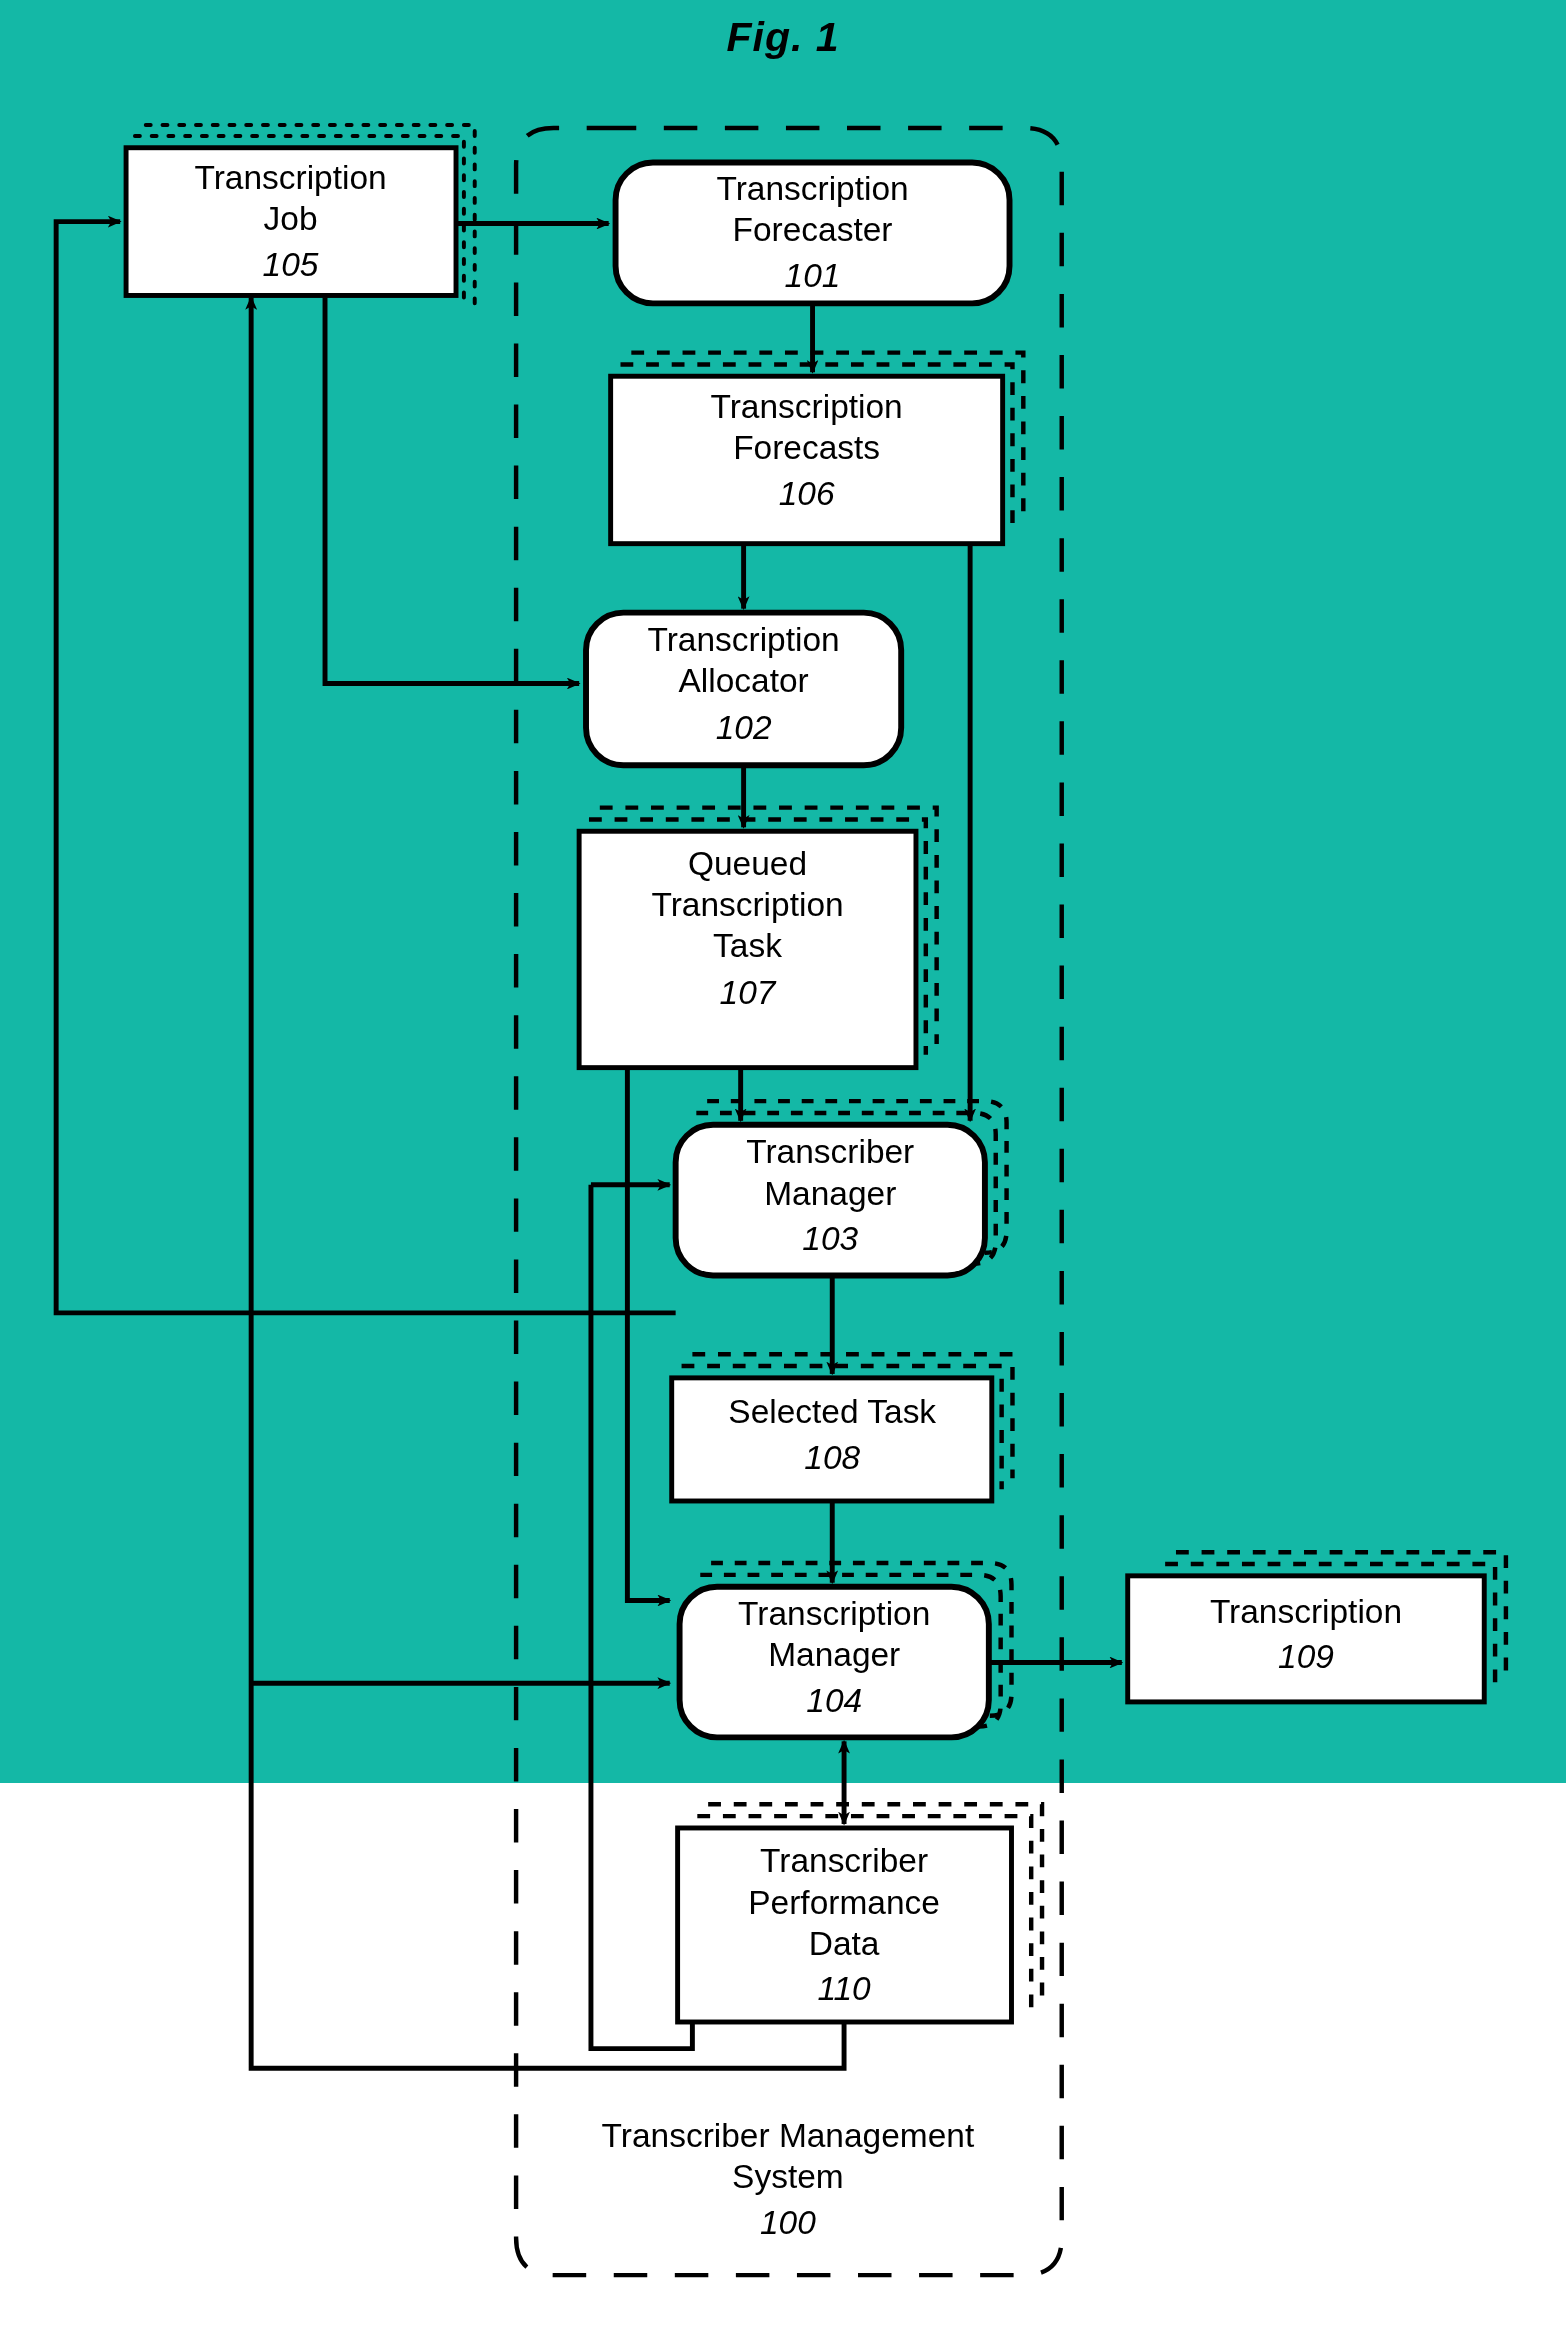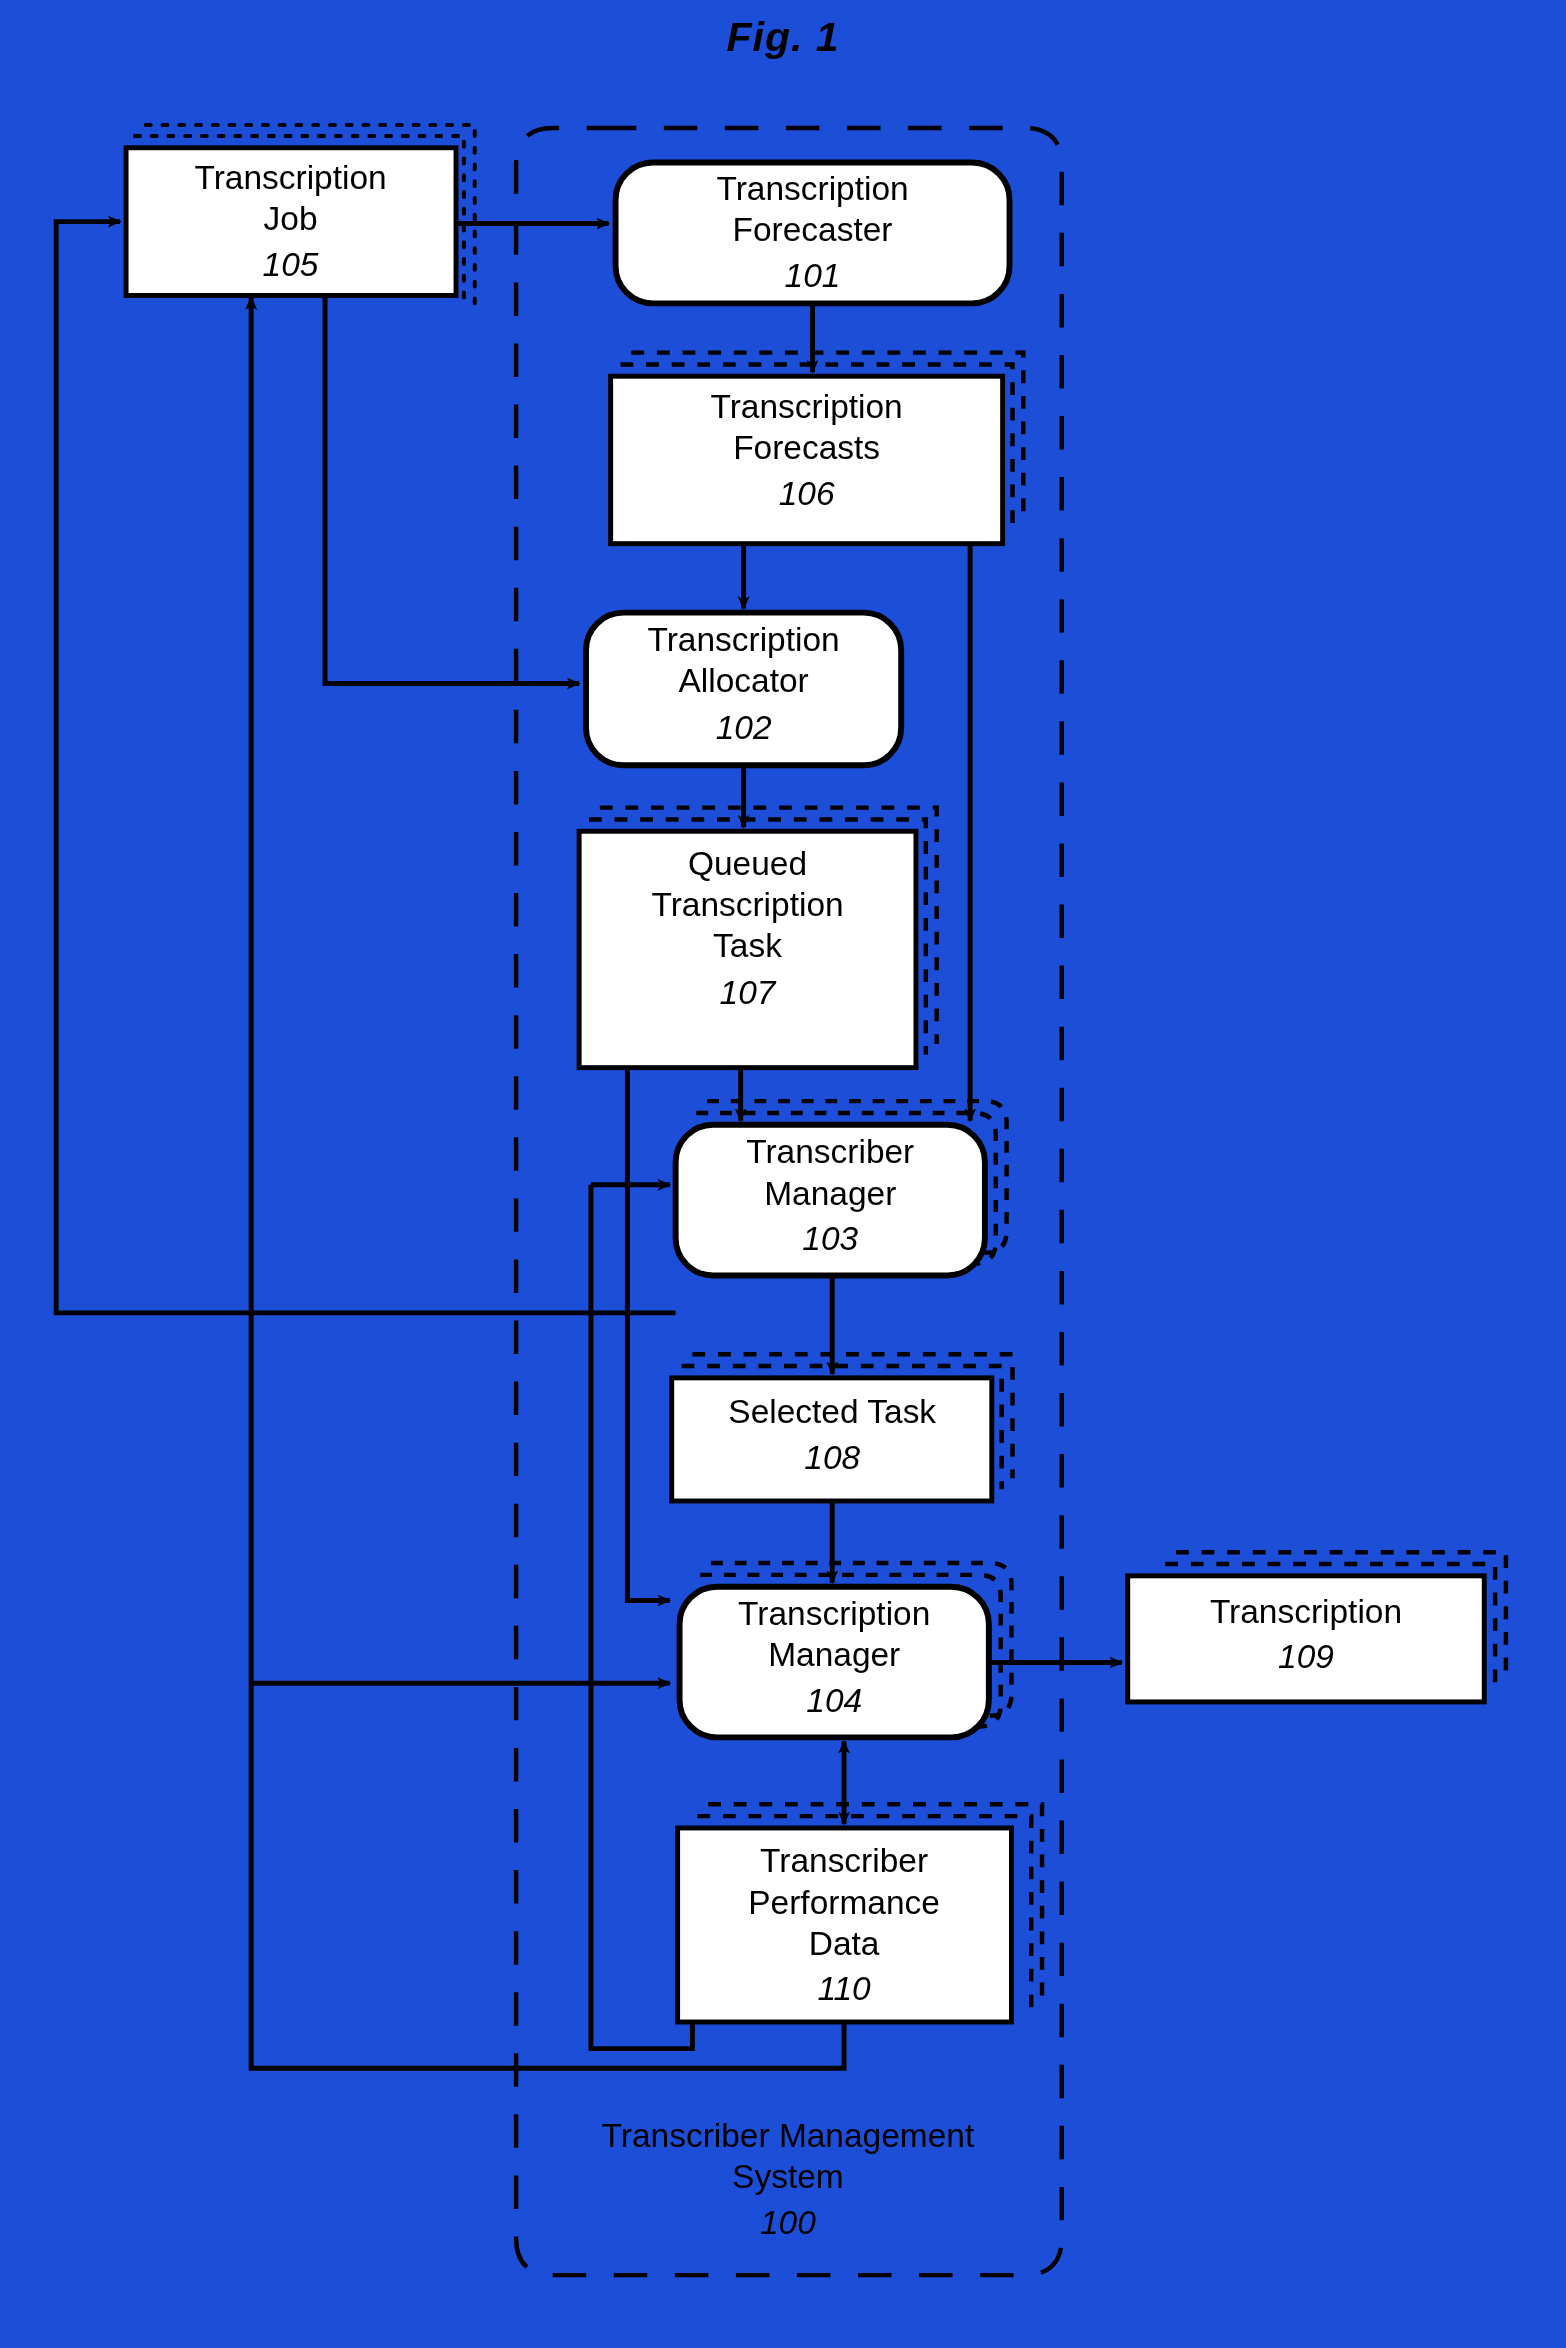--- a/index.html
+++ b/index.html
@@ -1,17 +1,17 @@
 <!DOCTYPE html>
 <html><head>
 <meta charset="utf-8">
 <style>
   html,body{margin:0;padding:0;background:#ffffff;}
   body{width:1566px;height:2348px;font-family:"Liberation Sans",sans-serif;overflow:hidden;}
-  #stage{position:relative;width:1566px;height:2348px;background:#1d4ed8;}
+  #stage{position:relative;width:1566px;height:1783px;background:#14b8a6;}
   svg{position:absolute;top:0;left:0;width:1566px;height:2348px;}
   .fig-title{
     position:absolute; left:0; top:13.8px; width:1566px; text-align:center;
     font-family:"Liberation Sans",sans-serif; font-weight:bold; font-style:italic;
     font-size:41px; color:#000; letter-spacing:1px;
   }
   text{font-family:"Liberation Sans",sans-serif; fill:#000;}
   .lbl{font-size:34px;}
   .num{font-size:34px; font-style:italic;}
   .sys{font-size:34px;}

